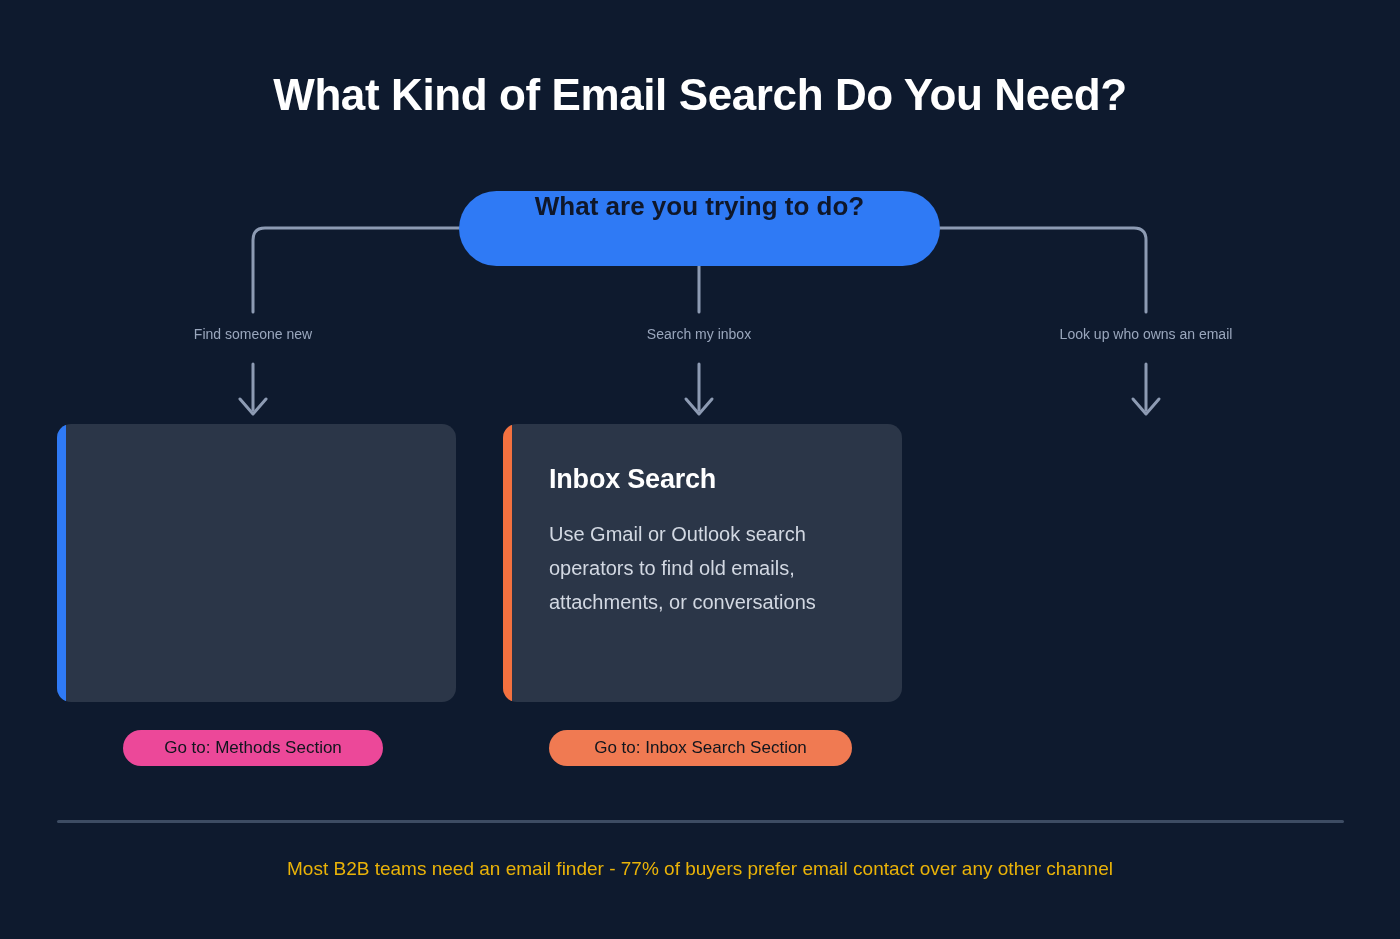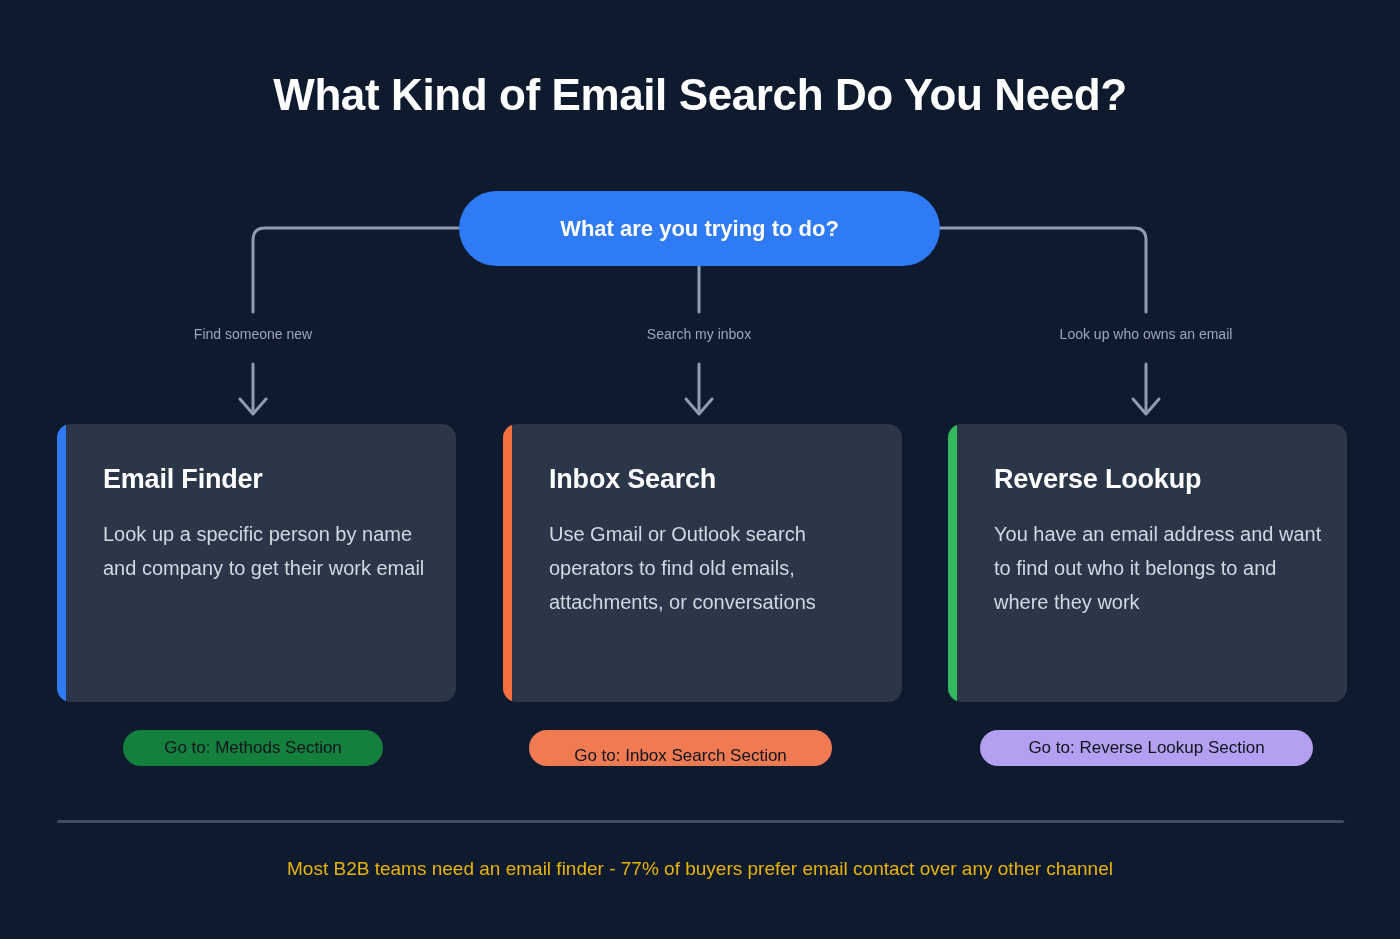--- a/index.html
+++ b/index.html
@@ -38,24 +38,23 @@
   
   .root-node {
     position: absolute;
     left: 459px;
     top: 191px;
     width: 481px;
     height: 75px;
     border-radius: 38px;
     background: #2f7af5;
     display: flex;
-    align-items: center;
     justify-content: center;
-    color: #ffffff;
-    font-size: 22px;
+    color: #0f172a;
+    font-size: 26px;
     font-weight: bold;
     box-sizing: border-box;
   }
 
   
   .connectors {
     position: absolute;
     left: 0;
     top: 0;
     width: 1400px;
@@ -131,21 +130,21 @@
     display: flex;
     align-items: center;
     justify-content: center;
     font-size: 17px;
     color: #10151d;
     white-space: nowrap;
     box-sizing: border-box;
     padding: 0 18px;
   }
   .cta.t0 { left: 123px; width: 260px; }
-  .cta.t1 { left: 529px; width: 303px; align-items: flex-end; }
+  .cta.t1 { left: 549px; width: 303px; }
   .cta.t2 { left: 980px; width: 333px; }
 
   
   .divider {
     position: absolute;
     left: 57px;
     top: 820px;
     width: 1287px;
     height: 3px;
     background: #3d4c63;
@@ -192,48 +191,34 @@
   <div class="root-node">
     <span>What are you trying to do?</span>
   </div>
 
   <div class="branch-label b0">Find someone new</div>
   <div class="branch-label b1">Search my inbox</div>
   <div class="branch-label b2">Look up who owns an email</div>
 
   <div class="card c0">
     <div class="card-accent" style="background: rgb(47, 122, 245);"></div>
-    <div class="card-body">
-      <div class="card-title">Email Finder</div>
-      <div class="card-desc">Look up a specific person by name and company to get their work email</div>
-    </div>
   </div>
 
   <div class="card c1">
     <div class="card-accent" style="background: rgb(244, 113, 63);"></div>
     <div class="card-body">
       <div class="card-title">Inbox Search</div>
       <div class="card-desc">Use Gmail or Outlook search operators to find old emails, attachments, or conversations</div>
     </div>
   </div>
 
-  <div class="card c2">
-    <div class="card-accent" style="background: rgb(51, 184, 95);"></div>
-    <div class="card-body">
-      <div class="card-title">Reverse Lookup</div>
-      <div class="card-desc">You have an email address and want to find out who it belongs to and where they work</div>
-    </div>
-  </div>
-
-  <div class="cta t0" style="background: #15803d;">
+
+  <div class="cta t0" style="background: #ec4899;">
     <span>Go to: Methods Section</span>
   </div>
   <div class="cta t1" style="background: rgb(240, 122, 82);">
     <span>Go to: Inbox Search Section</span>
   </div>
-  <div class="cta t2" style="background: rgb(180, 160, 240);">
-    <span>Go to: Reverse Lookup Section</span>
-  </div>
 
   <div class="divider"></div>
   <div class="footer-note">Most B2B teams need an email finder - 77% of buyers prefer email contact over any other channel</div>
 
 </div>
 
 </body></html>

